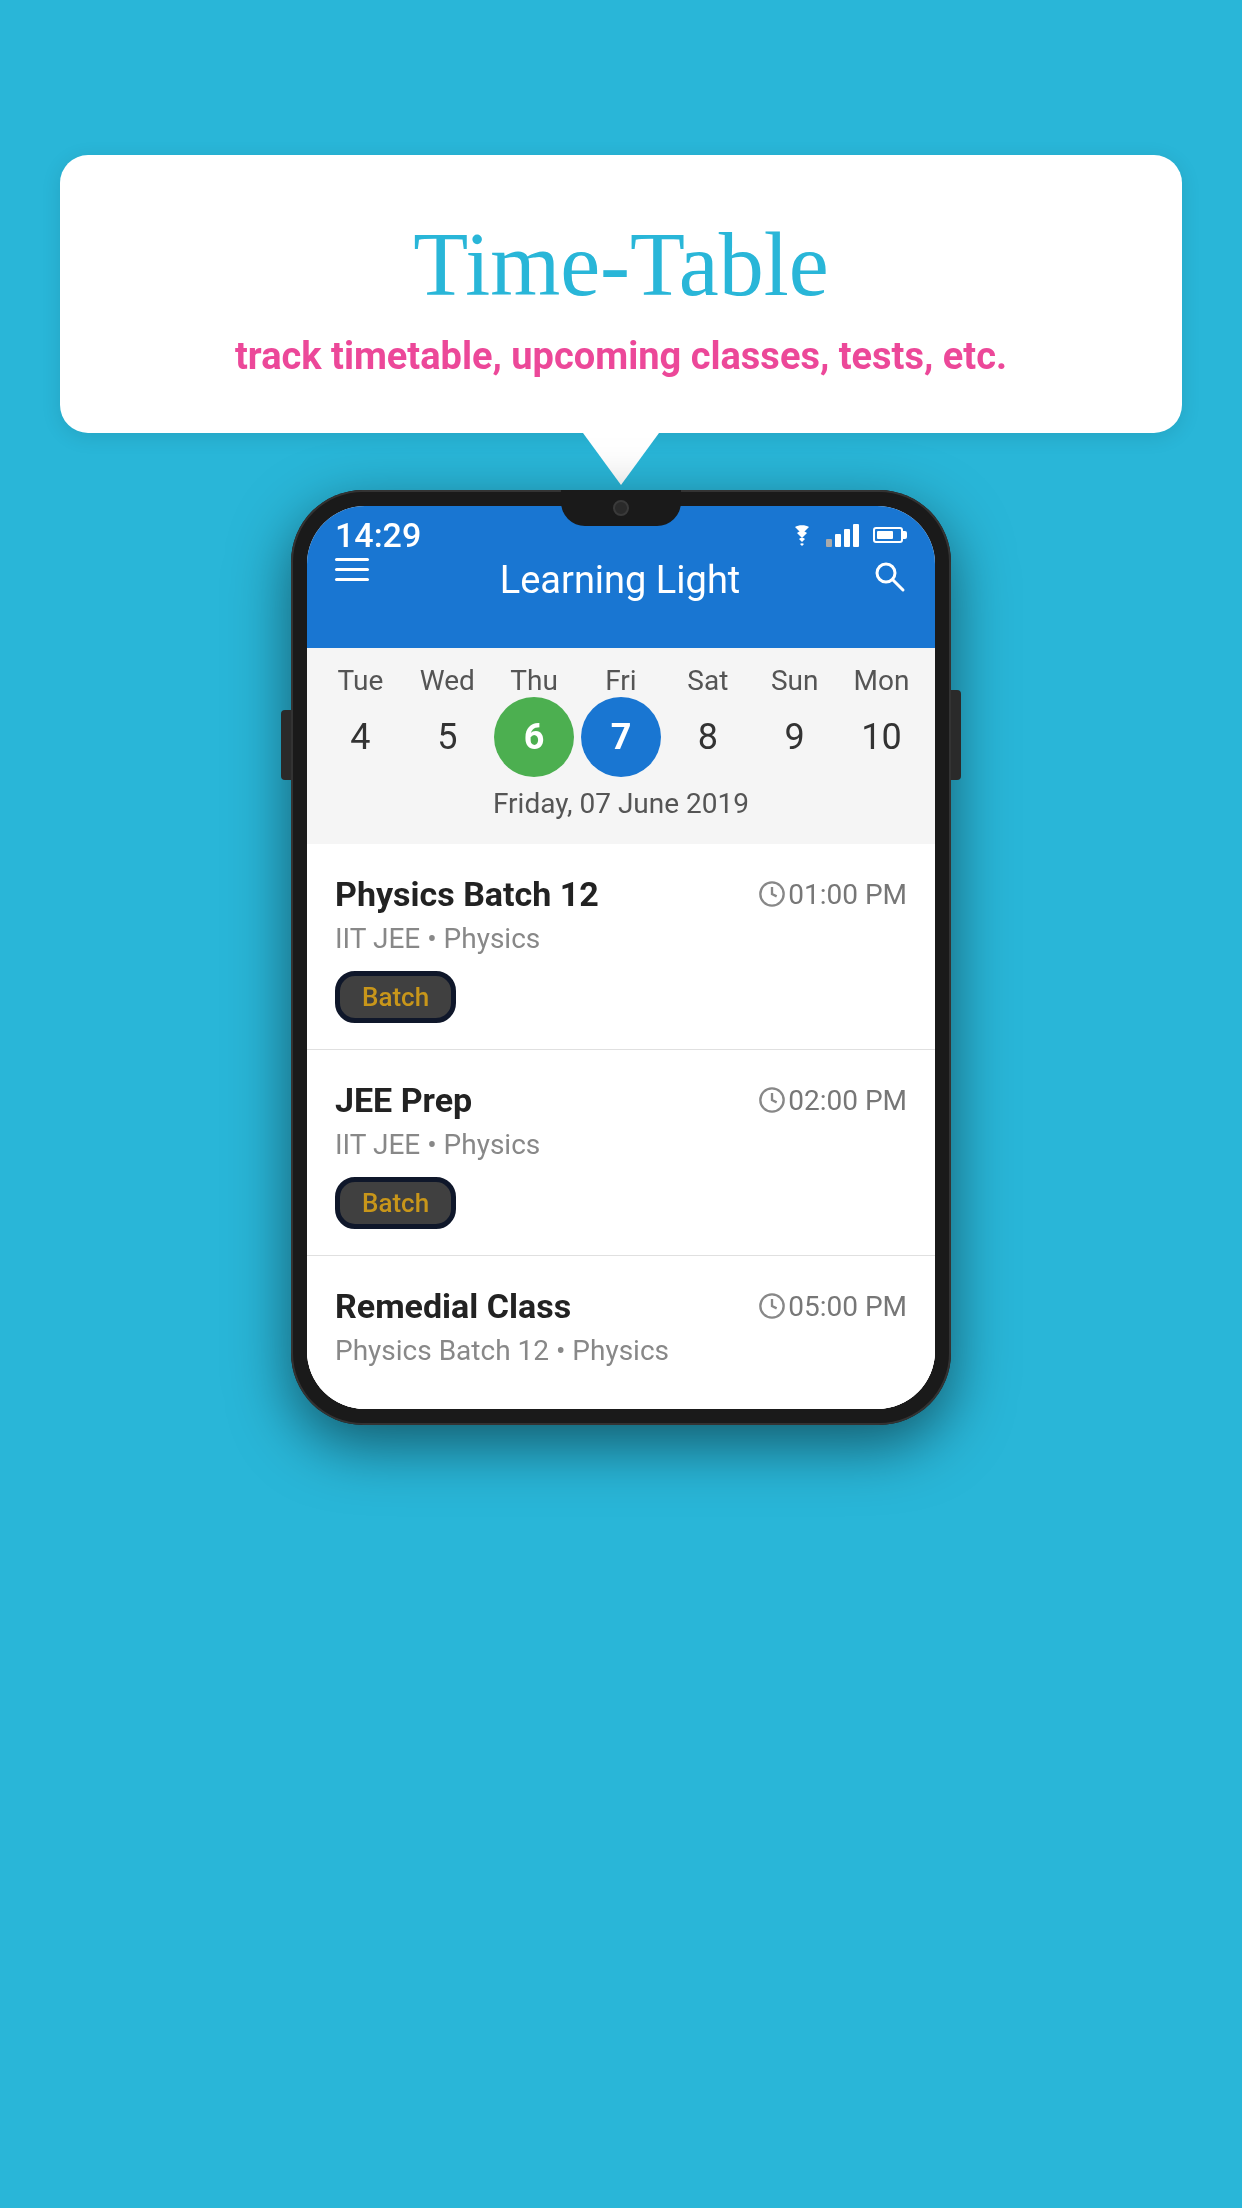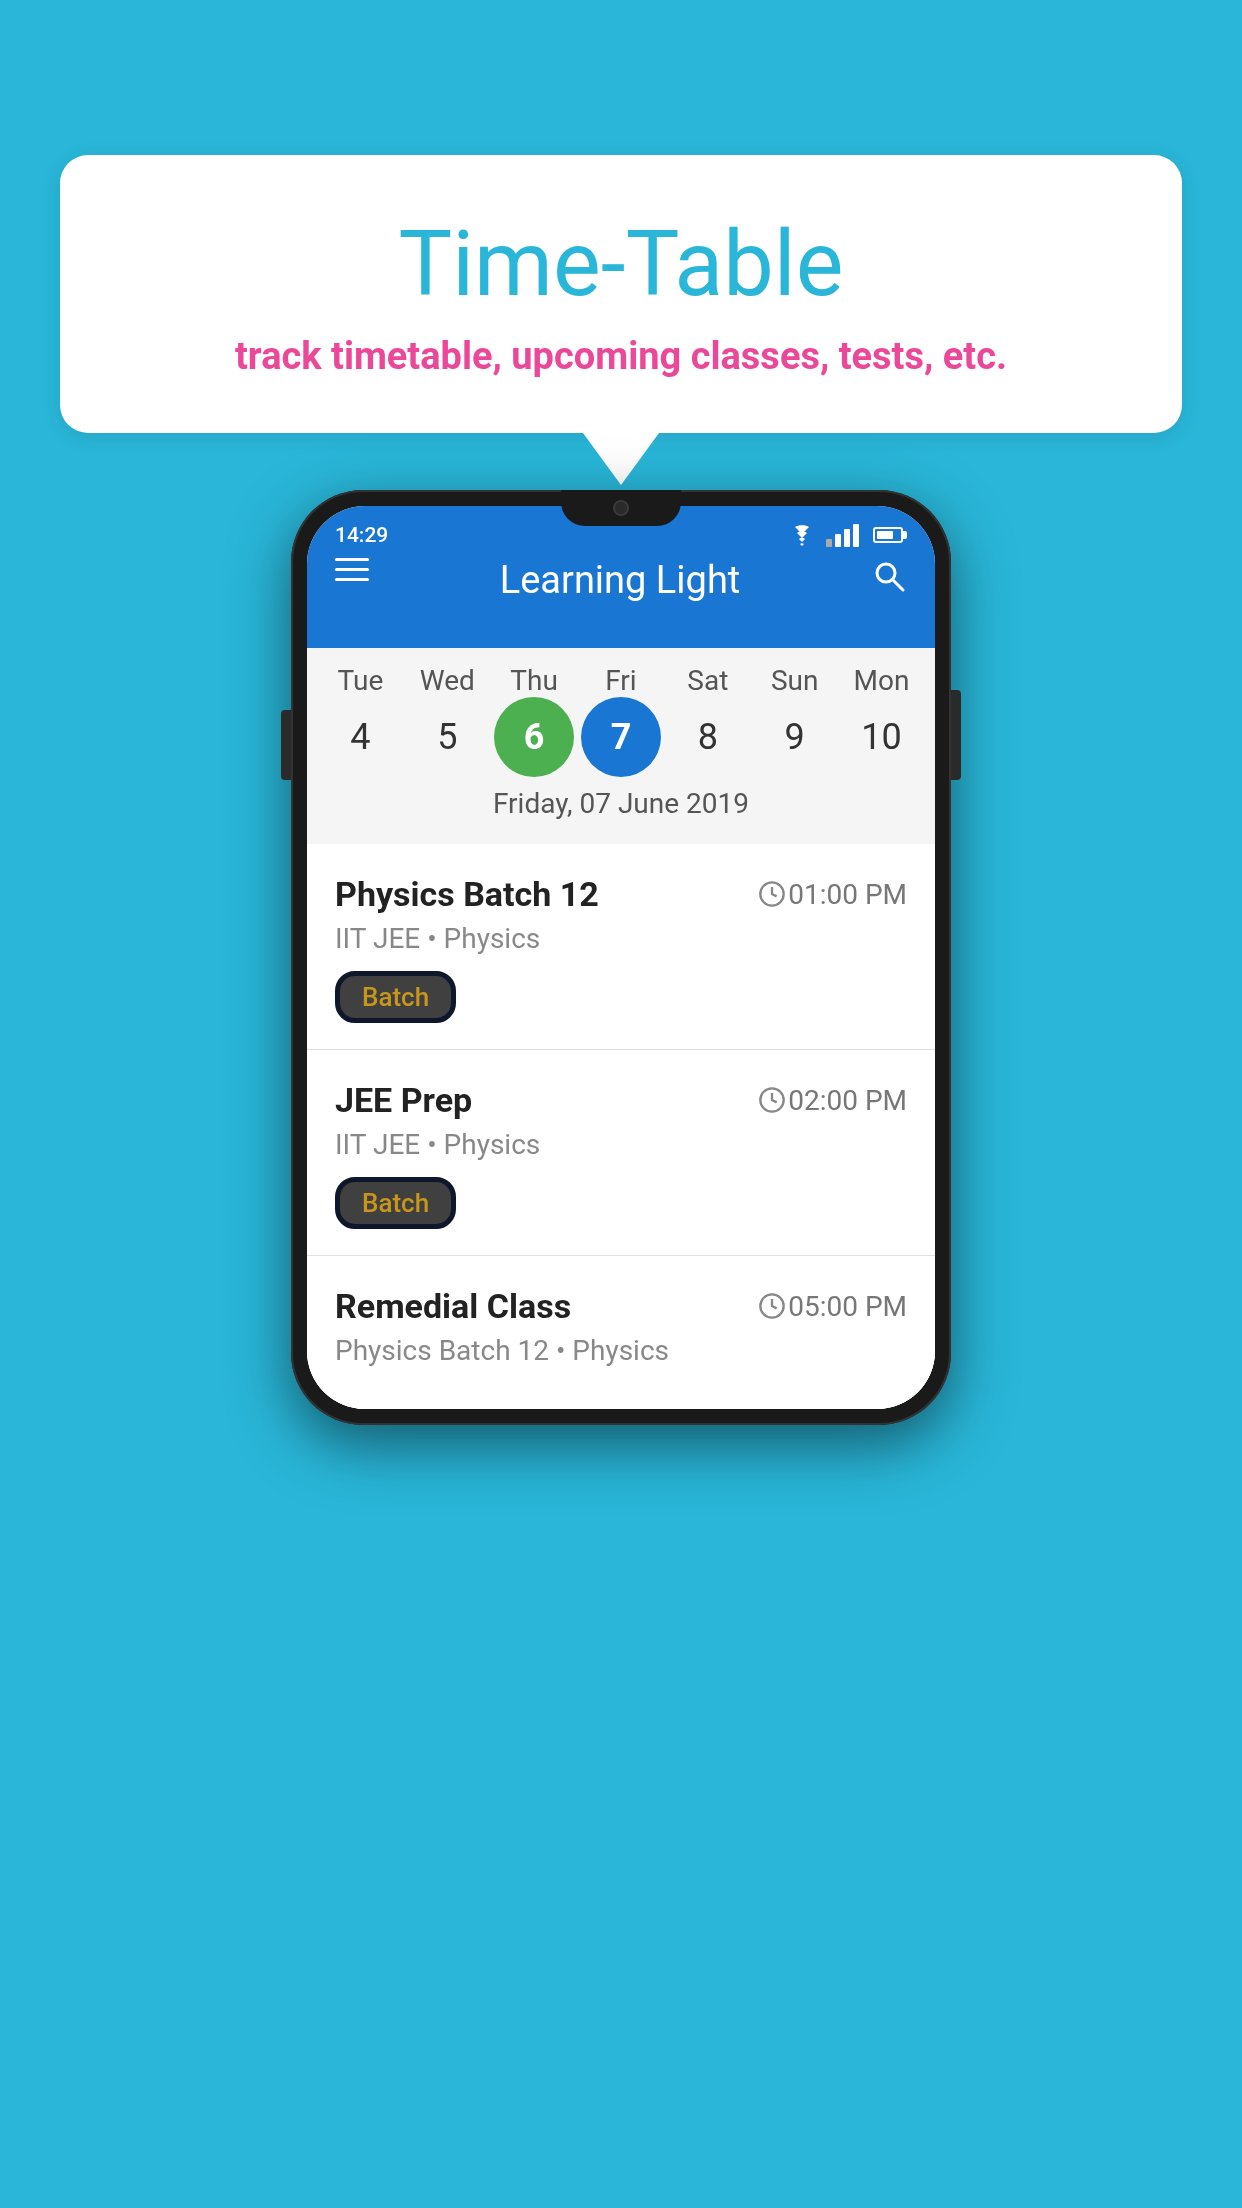--- a/index.html
+++ b/index.html
@@ -32,20 +32,21 @@
       width: 100%;
       box-shadow: 0 4px 20px rgba(0,0,0,0.1);
     }
 
     .speech-bubble-title {
       font-size: 90px;
       font-weight: 400;
       color: #29b6d8;
       line-height: 1.1;
       margin-bottom: 20px;
+      font-family: Liberation Serif, serif;
     }
 
     .speech-bubble-subtitle {
       font-size: 38px;
       color: #ec4899;
       font-weight: 700;
     }
 
     .speech-bubble-tail {
       width: 0;
@@ -126,21 +127,21 @@
       height: 52px;
       display: flex;
       align-items: center;
       justify-content: space-between;
       padding: 0 32px 0 28px;
       padding-top: 6px;
     }
 
     .status-time {
       color: #fff;
-      font-size: 21px;
+      font-size: 34px;
       font-weight: 500;
     }
 
     .status-icons {
       display: flex;
       align-items: center;
       gap: 10px;
     }
 
     .signal-bars {

